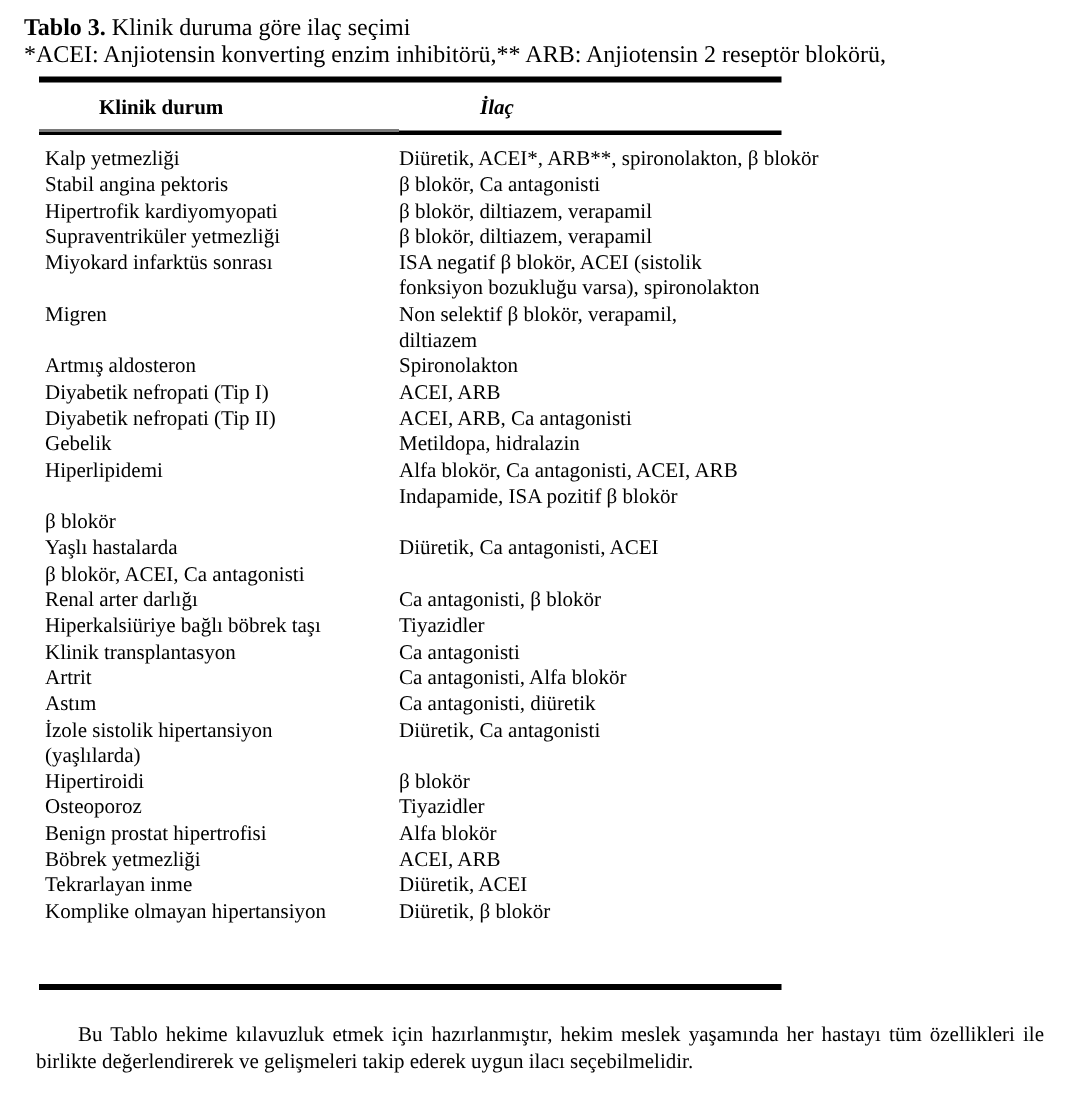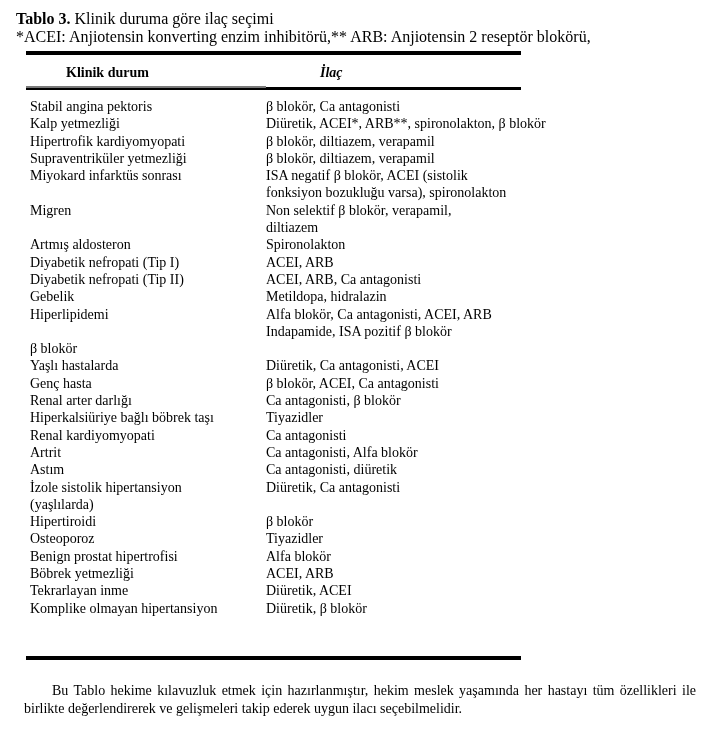--- a/index.html
+++ b/index.html
@@ -102,26 +102,26 @@
 <div class="thead">
   <span>Klinik durum</span>
   <span class="col2">İlaç</span>
 </div>
 
 <div class="rule rule-head"></div>
 <div class="rule-head-fade"></div>
 
 <div class="tbody" id="tbody">
     <div class="row">
+      <div class="cell-1">Kalp yetmezliği</div>
+      <div class="cell-2">Diüretik, ACEI*, ARB**, spironolakton, β blokör</div>
+    </div>
+    <div class="row">
       <div class="cell-1">Stabil angina pektoris</div>
       <div class="cell-2">β blokör, Ca antagonisti</div>
-    </div>
-    <div class="row">
-      <div class="cell-1">Kalp yetmezliği</div>
-      <div class="cell-2">Diüretik, ACEI*, ARB**, spironolakton, β blokör</div>
     </div>
     <div class="row">
       <div class="cell-1">Hipertrofik kardiyomyopati</div>
       <div class="cell-2">β blokör, diltiazem, verapamil</div>
     </div>
     <div class="row">
       <div class="cell-1">Supraventriküler yetmezliği</div>
       <div class="cell-2">β blokör, diltiazem, verapamil</div>
     </div>
     <div class="row">
@@ -156,33 +156,32 @@
 Indapamide, ISA pozitif β blokör</div>
     </div>
     <div class="row">
       <div class="cell-2">β blokör</div>
     </div>
     <div class="row">
       <div class="cell-1">Yaşlı hastalarda</div>
       <div class="cell-2">Diüretik, Ca antagonisti, ACEI</div>
     </div>
     <div class="row">
-      <div class="cell-1">Genç hasta</div>
       <div class="cell-2">β blokör, ACEI, Ca antagonisti</div>
     </div>
     <div class="row">
       <div class="cell-1">Renal arter darlığı</div>
       <div class="cell-2">Ca antagonisti, β blokör</div>
     </div>
     <div class="row">
       <div class="cell-1">Hiperkalsiüriye bağlı böbrek taşı</div>
       <div class="cell-2">Tiyazidler</div>
     </div>
     <div class="row">
-      <div class="cell-1">Renal kardiyomyopati</div>
+      <div class="cell-1">Klinik transplantasyon</div>
       <div class="cell-2">Ca antagonisti</div>
     </div>
     <div class="row">
       <div class="cell-1">Artrit</div>
       <div class="cell-2">Ca antagonisti, Alfa blokör</div>
     </div>
     <div class="row">
       <div class="cell-1">Astım</div>
       <div class="cell-2">Ca antagonisti, diüretik</div>
     </div>

